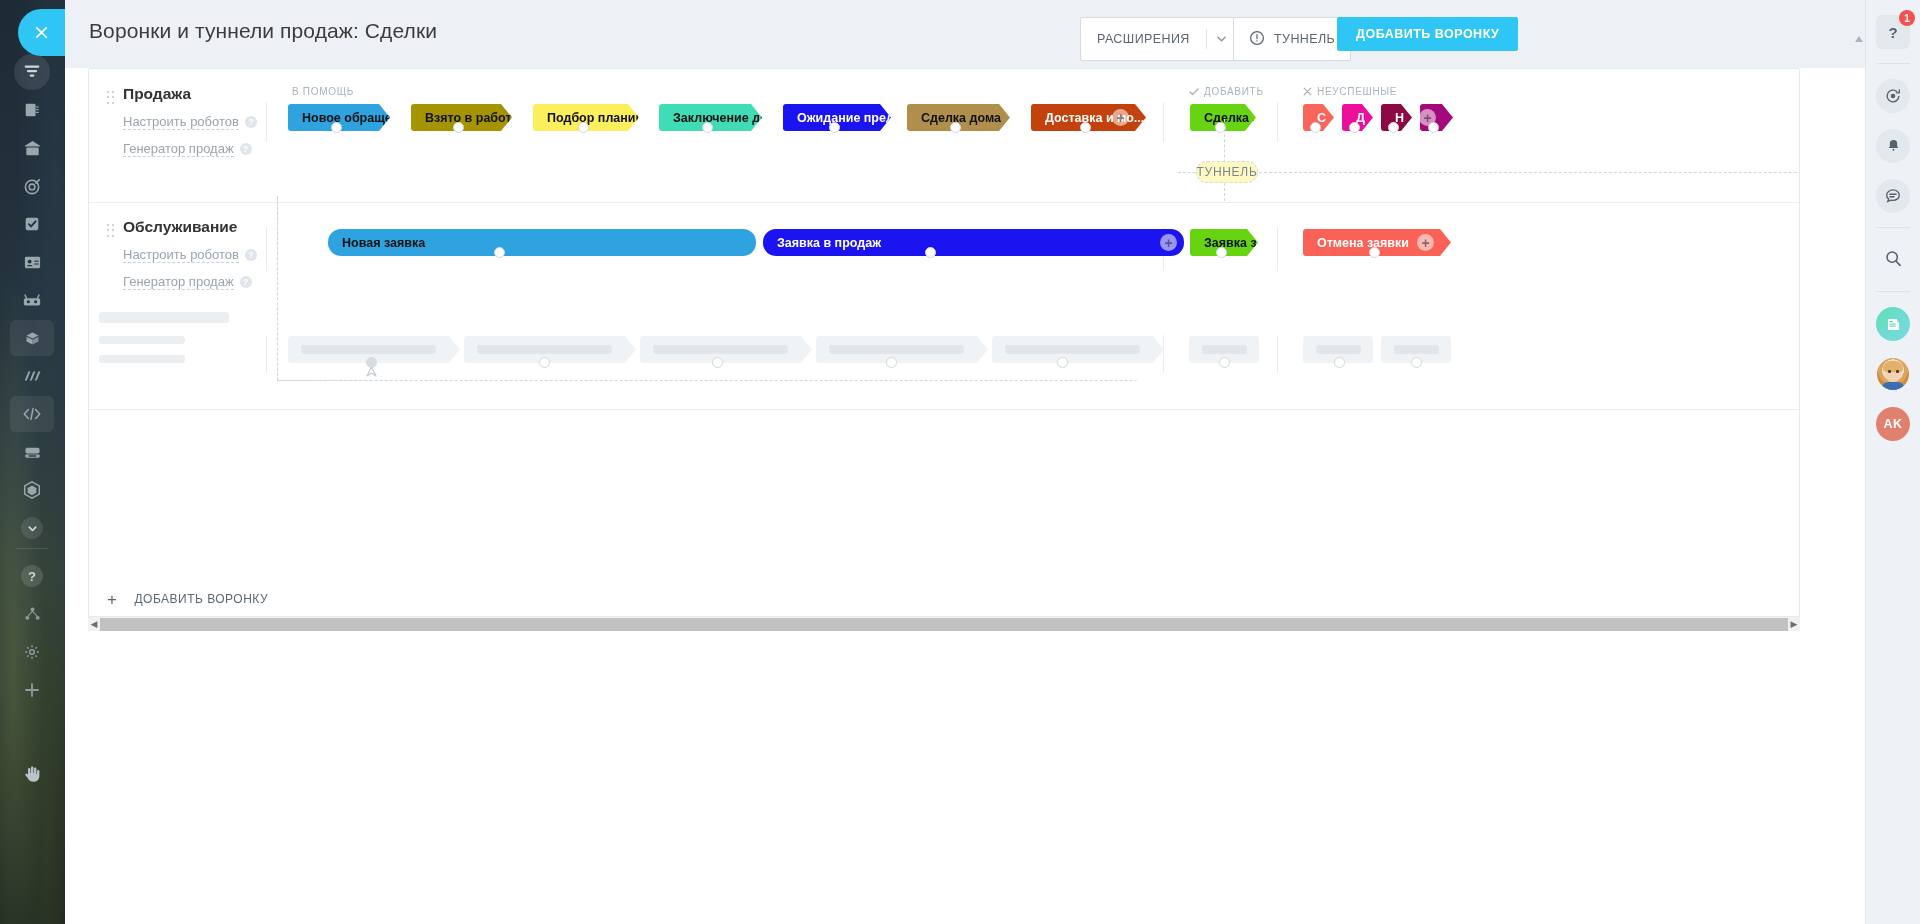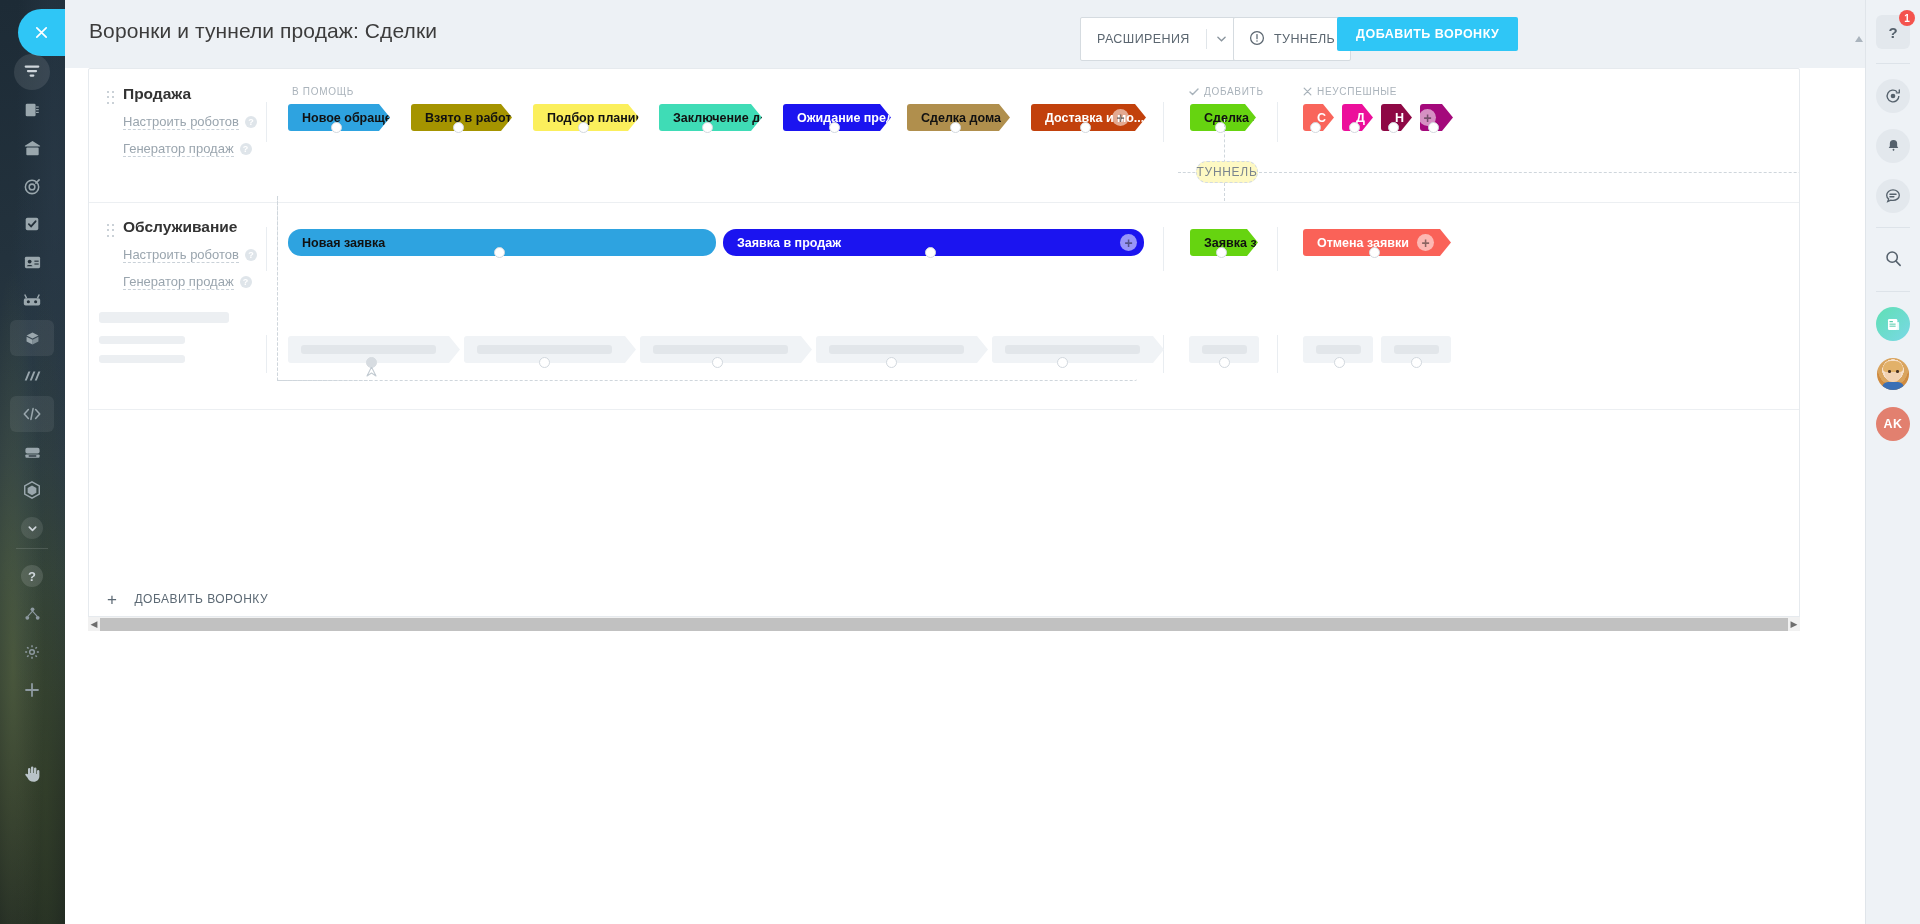--- a/index.html
+++ b/index.html
@@ -119,21 +119,21 @@
   .group-label { position: absolute; font-size: 10px; letter-spacing: .7px;
     color: #aab3bb; display: flex; align-items: center; gap: 5px; }
 
   
   .stage {
     position: absolute; height: 27px; display: flex; align-items: center;
     color: #111; font-size: 12.5px; font-weight: 700; cursor: pointer;
     padding-left: 14px; white-space: nowrap; overflow: hidden;
   }
   .stage.arrow { clip-path: polygon(0 0, calc(100% - 11px) 0, 100% 50%, calc(100% - 11px) 100%, 0 100%); border-radius: 3px 0 0 3px; }
-  .stage.flat { border-radius: 13px; }
+  .stage.flat { border-radius: 13px; margin-left: 40px; }
   .stage .plus {
     position: absolute; right: 17px; top: 5px; width: 17px; height: 17px; border-radius: 50%;
     background: rgba(255,255,255,.55); display: flex; align-items: center; justify-content: center;
     color: rgba(0,0,0,.45); font-size: 14px; line-height: 1;
   }
   .stage.flat .plus { right: 7px; }
   .node {
     position: absolute; width: 11px; height: 11px; border-radius: 50%;
     background: #fff; border: 1.5px solid #d2d8de; cursor: pointer;
   }

